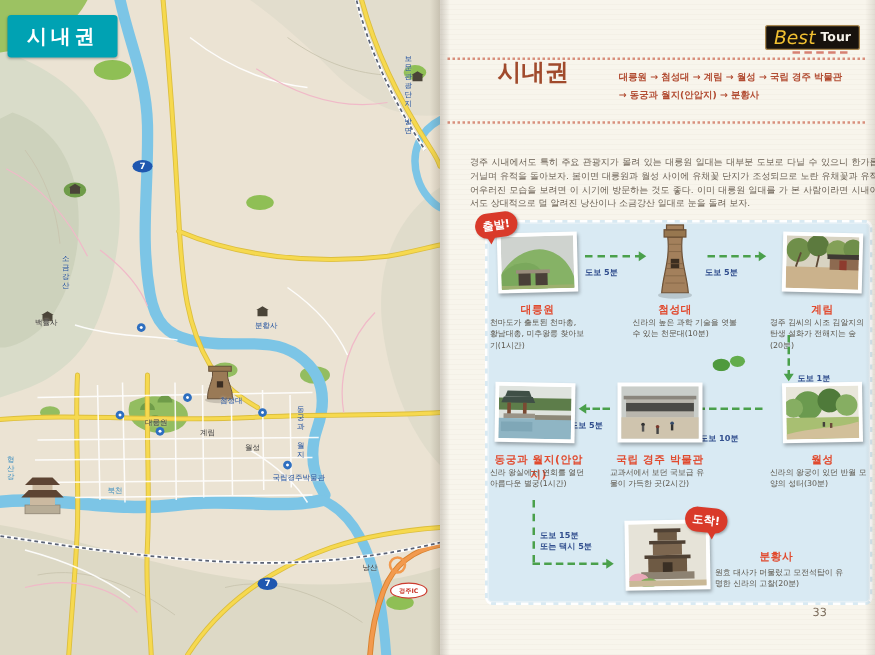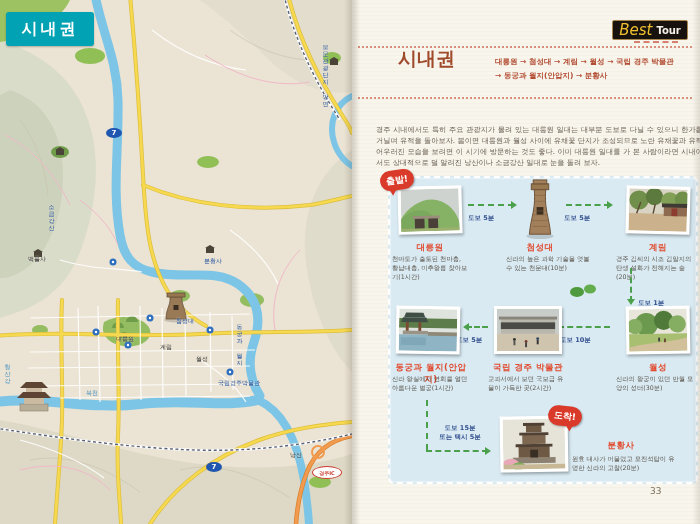--- a/index.html
+++ b/index.html
@@ -303,21 +303,21 @@
           <rect x="0" y="26" width="60" height="18" fill="#a8bf72"></rect>
           <path d="M0,40 C20,34 40,36 60,30 L60,44 L0,44 Z" fill="#d2c09a"></path>
           <rect x="30" y="30" width="2" height="4" fill="#44423c"></rect>
             <rect x="36" y="31" width="2" height="4" fill="#6b4a3a"></rect>
         </svg>
       </div>
       <div class="spot-name" style="left:226px;top:184px;width:84px;">월성</div>
       <div class="caption" style="left:226px;top:196px;width:78px;">신라의 왕궁이 있던 반월 모양의 성터(30분)</div>
 
       <div class="harrow l" style="left:168px;top:148px;width:52px;"></div>
-      <div class="walk-label" style="left:170px;top:158px;width:48px;">도보 10분</div>
+      <div class="walk-label" style="left:170px;top:169px;width:48px;">도보 10분</div>
 
       <div class="polaroid" style="left:104px;top:128px;">
         <svg width="62" height="42" viewBox="0 0 64 44" preserveAspectRatio="none">
           <rect width="64" height="44" fill="#c9cdc9"></rect>
           <rect x="4" y="10" width="56" height="16" fill="#b9b6ad"></rect>
           <rect x="4" y="14" width="56" height="7" fill="#4a4a46"></rect>
           <rect x="2" y="8" width="60" height="3" fill="#8a857c"></rect>
           <rect x="0" y="26" width="64" height="18" fill="#cfc4ae"></rect>
           <circle cx="18" cy="32" r="1.5" fill="#333"></circle>
             <rect x="17" y="33" width="2" height="5" fill="#555"></rect>
@@ -345,21 +345,21 @@
           <rect x="0" y="27" width="60" height="17" fill="#8fb5c4"></rect>
           <path d="M2,30 L28,30 L28,38 L2,38 Z" fill="#7ba4b4" opacity="0.8"></path>
           <rect x="30" y="24" width="30" height="4" fill="#8d8878"></rect>
         </svg>
       </div>
       <div class="spot-name" style="left:0px;top:184px;width:82px;">동궁과 월지(안압지)</div>
       <div class="caption" style="left:2px;top:196px;width:76px;">신라 왕실에서 연회를 열던 아름다운 별궁(1시간)</div>
 
       <div class="varrow" style="left:36px;top:222px;height:50px;"></div>
       <div class="harrow r" style="left:36px;top:272px;width:62px;"></div>
-      <div class="walk-label" style="left:42px;top:246px;width:56px;text-align:center;">도보 15분
+      <div class="walk-label" style="left:42px;top:246px;width:56px;text-align:left;">도보 15분
 또는 택시 5분</div>
 
       <div class="polaroid" style="left:110px;top:238px;transform:rotate(-1deg);">
         <svg width="62" height="50" viewBox="0 0 64 52" preserveAspectRatio="none">
           <rect width="64" height="52" fill="#e6e3d8"></rect>
           <rect x="10" y="40" width="44" height="6" fill="#8d8272"></rect>
           <rect x="16" y="28" width="32" height="12" fill="#6e5a44"></rect>
           <rect x="13" y="26" width="38" height="3" fill="#4f4134"></rect>
           <rect x="20" y="16" width="24" height="10" fill="#7d6750"></rect>
           <rect x="17" y="14" width="30" height="3" fill="#4f4134"></rect>

